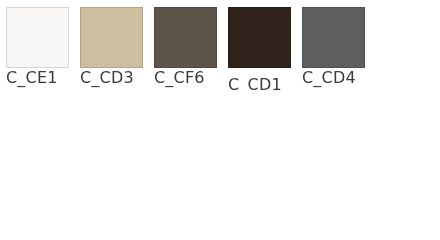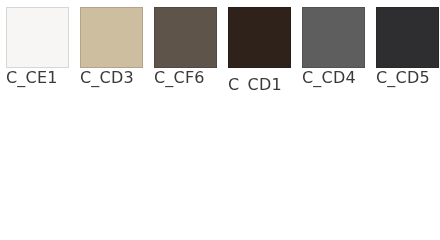--- a/index.html
+++ b/index.html
@@ -72,18 +72,14 @@
   <div class="swatch-cell">
     <div class="swatch-chip" style="background: rgb(46, 34, 27);"></div>
     <div class="swatch-label" style="color: rgb(58, 58, 58); margin-top: 11px;">C_CD1</div>
   </div>
 
   <div class="swatch-cell">
     <div class="swatch-chip" style="background: rgb(94, 94, 94);"></div>
     <div class="swatch-label" style="color: rgb(58, 58, 58); text-align: right;">C_CD4</div>
   </div>
 
-  <div class="swatch-cell">
-    <div class="swatch-chip" style="background: rgb(46, 46, 48);"></div>
-    <div class="swatch-label" style="color: rgb(58, 58, 58);">C_CD5</div>
-  </div>
 
 </div>
 
 </body></html>

